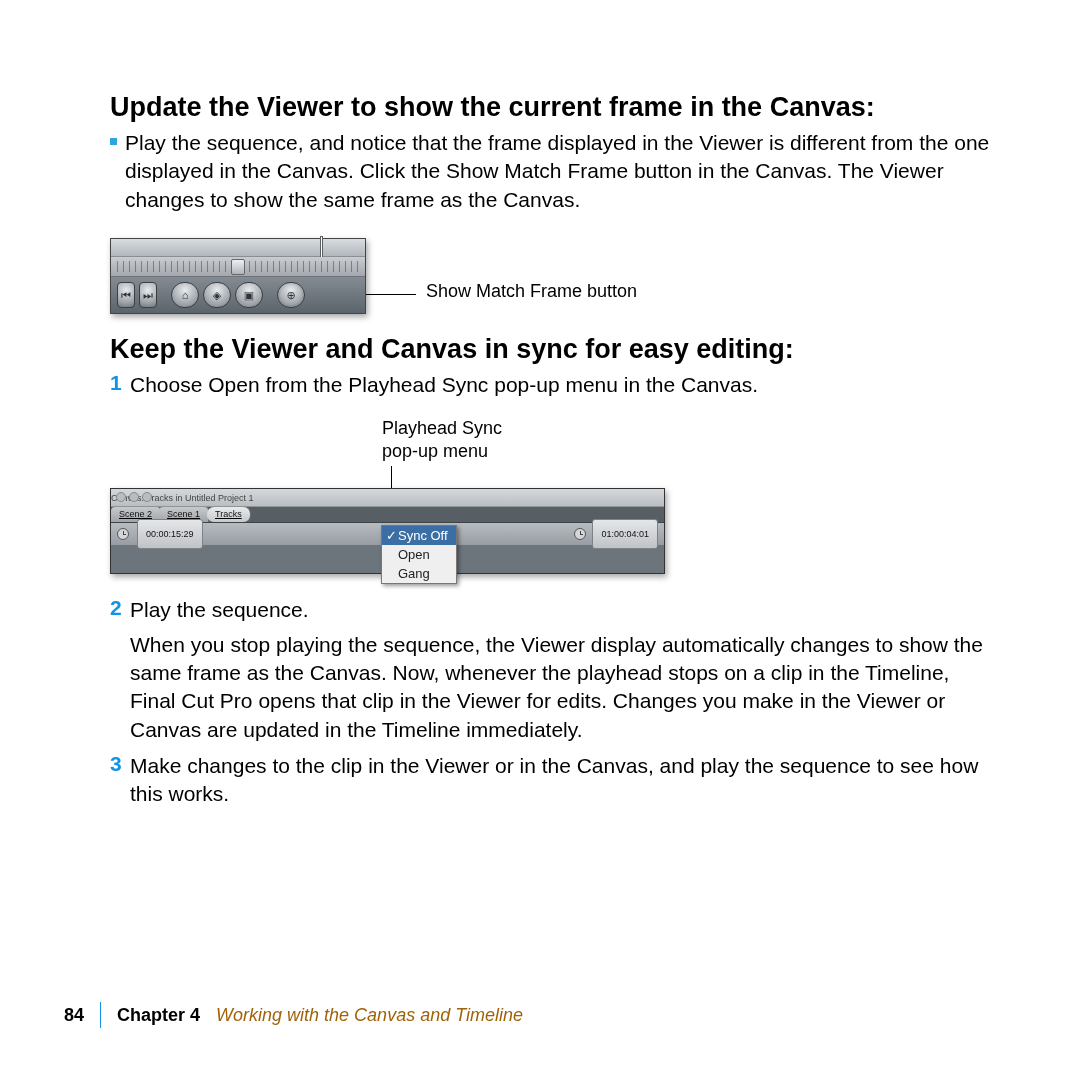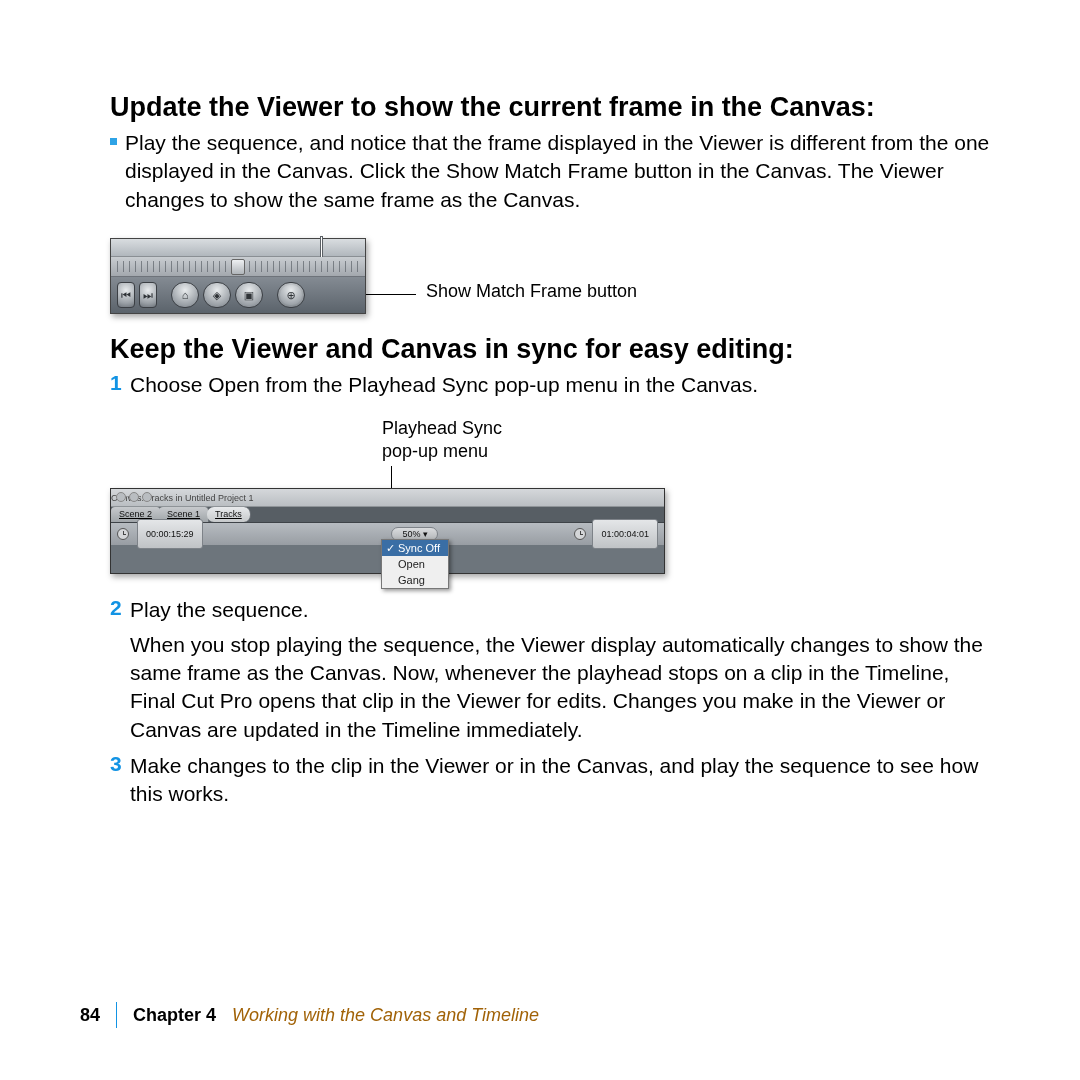--- a/index.html
+++ b/index.html
@@ -135,36 +135,36 @@
     padding:9px 8px;
   }
   .clock{width:12px;height:12px;border:1px solid #555;border-radius:50%;background:#d4d6d8;position:relative;}
   .clock::before{content:"";position:absolute;left:5px;top:2px;width:1px;height:4px;background:#444;}
   .clock::after{content:"";position:absolute;left:5px;top:5px;width:3px;height:1px;background:#444;}
   .pct{
     background:linear-gradient(#dadcde,#b3b6b9);
     border:1px solid #7d8288;border-radius:8px;padding:1px 10px;
   }
   .sync-menu{
-    position:absolute;left:270px;top:16px;
+    position:absolute;left:270px;top:2px;
     background:#efefef;border:1px solid #777;
-    font-size:11px;min-width:66px;
+    font-size:13px;min-width:66px;
     box-shadow:2px 2px 4px rgba(0,0,0,.4);
   }
   .sync-menu .mi{padding:2px 8px 2px 16px;color:#222;position:relative;}
   .sync-menu .mi.sel{background:#3a6ea5;color:#fff;}
   .sync-menu .mi.sel::before{content:"✓";position:absolute;left:4px;}
   .shot2-body{height:28px;background:#6d757c;}
   .right-tc{margin-left:auto;display:flex;gap:6px;align-items:center;}
 
   
   .footer{
     position:absolute;left:0;bottom:52px;
     display:flex;align-items:center;gap:16px;
-    padding-left:80px;
+    padding-left:64px;
     font-size:18px;
   }
   .footer .pnum{font-weight:700;color:#000;}
   .footer .sep{width:1px;height:26px;background:#1293e4;}
   .footer .chap{font-weight:700;}
   .footer .title{color:#a16207;font-style:italic;}
 </style>
 </head>
 <body>
 

